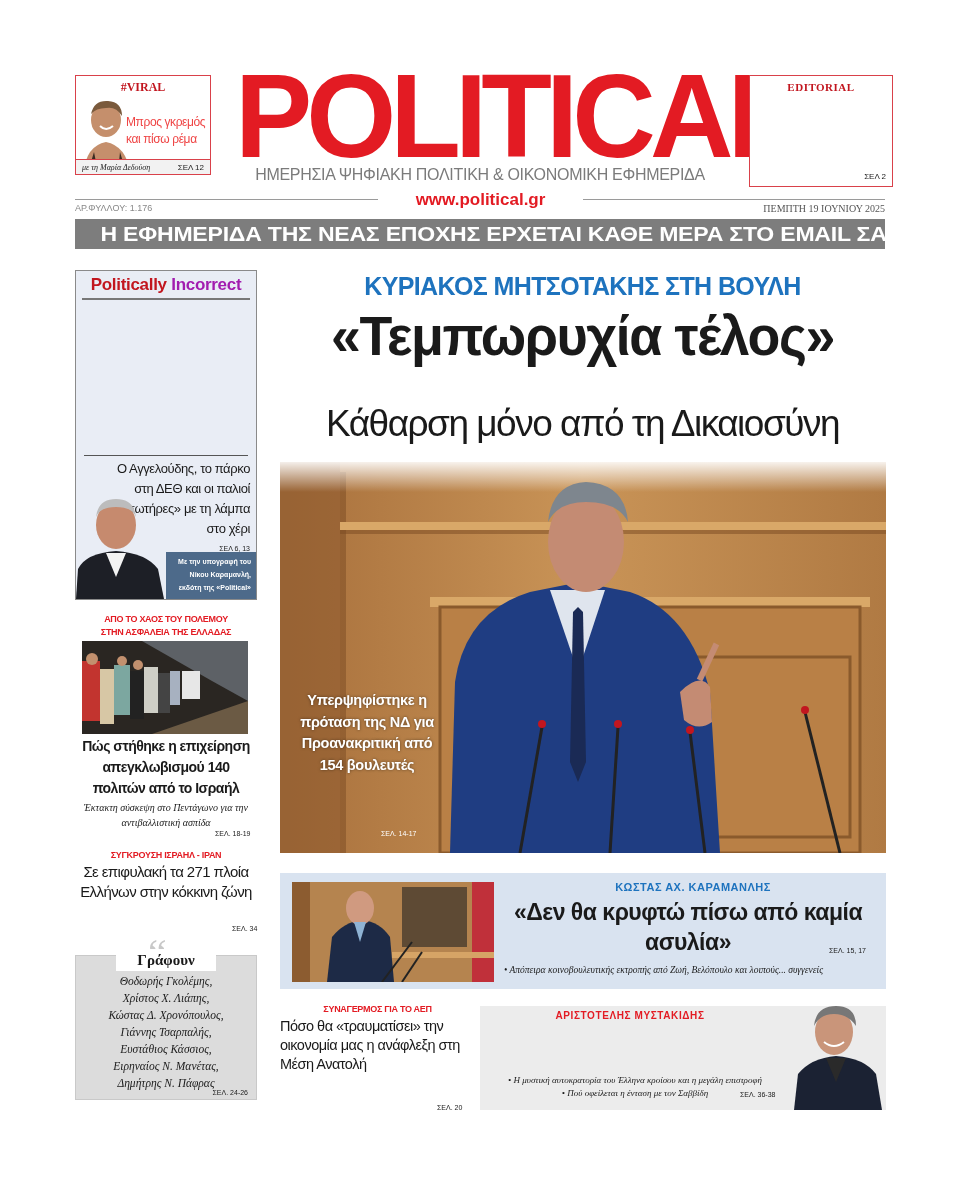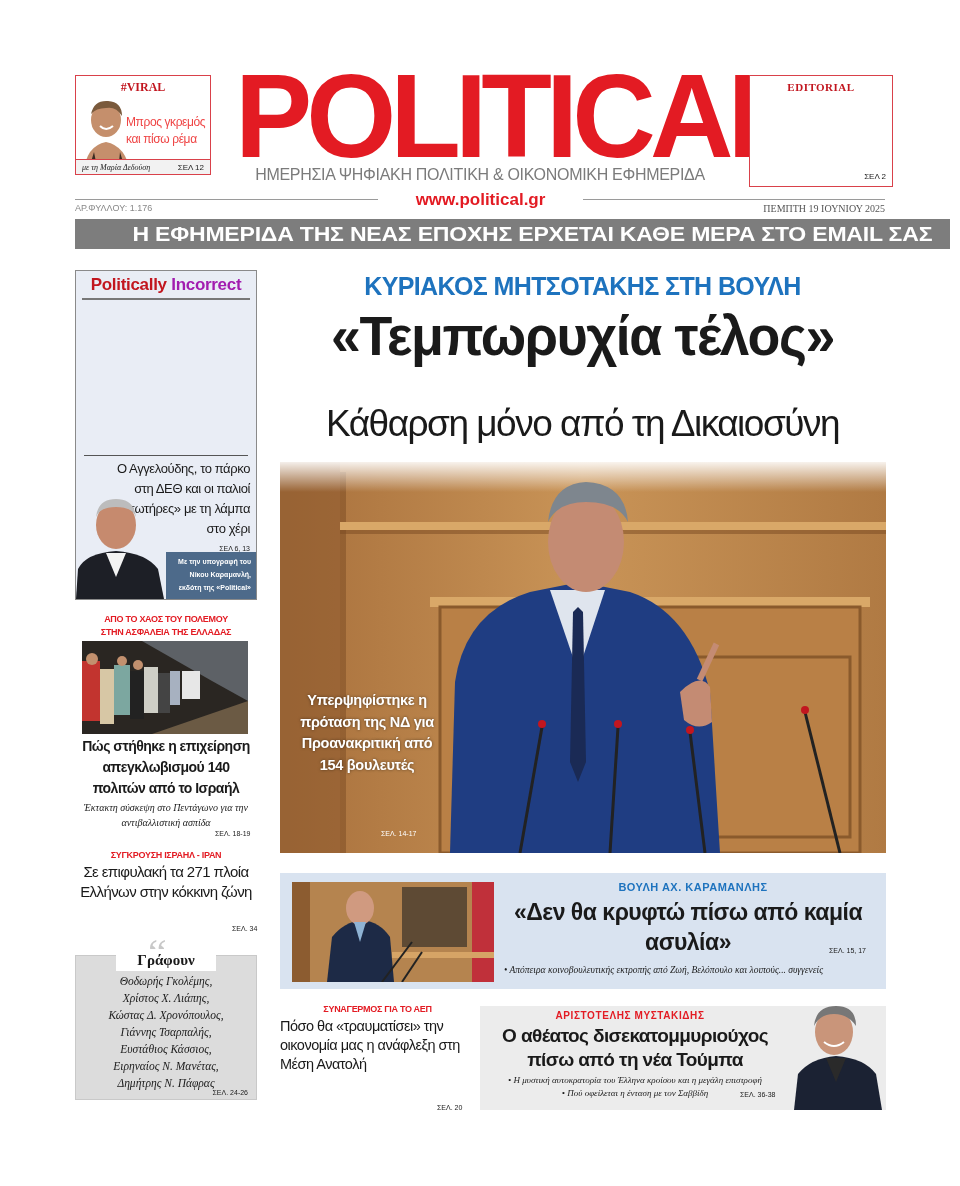--- a/index.html
+++ b/index.html
@@ -22,21 +22,21 @@
   #editorial .title { position: absolute; left: 0; right: 0; top: 34px; text-align: center; font-weight: bold; font-size: 14px; line-height: 20px; letter-spacing: -0.4px; }
   #editorial .page { position: absolute; right: 6px; bottom: 5px; font-size: 8px; }
 
   
   #logo { left: 230px; top: 62px; width: 500px; height: 108px; text-align: center; font-family: "Liberation Sans", sans-serif; font-weight: bold; font-size: 118px; line-height: 108px; color: #e31b23; letter-spacing: -6px; transform: scaleX(0.98); }
   #tagline { left: 225px; top: 166px; width: 510px; text-align: center; font-size: 16px; color: #7b7b7b; letter-spacing: -0.3px; }
   .rule { background: #9a9a9a; height: 1px; }
   #url { left: 378px; top: 190px; width: 205px; text-align: center; font-weight: bold; font-size: 17px; color: #e31b23; background: #fff; }
   #issue { left: 75px; top: 203px; font-size: 9px; color: #888; }
   #date { right: 75px; top: 203px; font-size: 10px; color: #555; font-family: "Liberation Serif", serif; }
-  #banner { left: 75px; top: 219px; width: 875px; height: 30px; background: #7d7d7d; color: #fff; font-weight: bold; font-size: 21px; line-height: 30px; text-align: center; letter-spacing: -0.2px; transform-origin: left; white-space: nowrap; padding-left: 40px; }
+  #banner { left: 75px; top: 219px; width: 810px; height: 30px; background: #7d7d7d; color: #fff; font-weight: bold; font-size: 21px; line-height: 30px; text-align: center; letter-spacing: -0.2px; transform-origin: left; white-space: nowrap; padding-left: 40px; }
 
   
   #pi-box { left: 75px; top: 270px; width: 182px; height: 330px; border: 1.5px solid #8a8a8a; background: #e9edf5; }
   #pi-box .head { position: absolute; left: 4px; right: 4px; top: 2px; font-weight: bold; font-size: 17px; line-height: 24px; text-align: center; letter-spacing: -0.3px; }
   #pi-box .head .a { color: #c2161f; }
   #pi-box .head .b { color: #a21caf; }
   #pi-box .underline { position: absolute; left: 6px; right: 6px; top: 27px; height: 2px; background: #777; }
   #pi-box .story1 { position: absolute; left: 6px; right: 6px; top: 35px; text-align: center; font-weight: bold; font-size: 12.5px; line-height: 20px; letter-spacing: -0.4px; }
   #pi-box .divider { position: absolute; left: 8px; right: 8px; top: 184px; height: 1px; background: #555; }
   #pi-box .story2 { position: absolute; right: 6px; top: 188px; width: 150px; text-align: right; font-size: 13px; line-height: 20px; letter-spacing: -0.4px; }
@@ -240,33 +240,32 @@
     <rect x="0" y="0" width="18" height="100" fill="#8c5c30"></rect>
     <rect x="110" y="5" width="65" height="60" fill="#5e4a34"></rect>
     <rect x="180" y="0" width="22" height="100" fill="#c0303a"></rect>
     <rect x="100" y="70" width="102" height="6" fill="#d6a466"></rect>
     <path d="M35 100 L40 55 Q52 40 70 38 Q88 40 98 55 L102 100Z" fill="#1d2a46"></path>
     <ellipse cx="68" cy="26" rx="14" ry="17" fill="#d09a80"></ellipse>
     <path d="M62 40 L68 60 L74 40Z" fill="#8fb3d4"></path>
     <line x1="90" y1="100" x2="120" y2="60" stroke="#222" stroke-width="2"></line>
     <line x1="110" y1="100" x2="130" y2="70" stroke="#222" stroke-width="2"></line>
   </svg>
-  <div class="kicker">ΒΟΥΛΗ ΑΧ. ΚΑΡΑΜΑΝΛΗΣ</div>
+  <div class="kicker">ΚΩΣΤΑΣ ΑΧ. ΚΑΡΑΜΑΝΛΗΣ</div>
   <div class="title">«Δεν θα κρυφτώ πίσω από καμία ασυλία»</div>
   <div class="page">ΣΕΛ. 15, 17</div>
   <div class="bullet">• Απόπειρα κοινοβουλευτικής εκτροπής από Ζωή, Βελόπουλο και λοιπούς... συγγενείς</div>
 </div>
 
 <div id="gdp-kicker" class="abs">ΣΥΝΑΓΕΡΜΟΣ ΓΙΑ ΤΟ ΑΕΠ</div>
 <div id="gdp-title" class="abs">Πόσο θα «τραυματίσει» την οικονομία μας η ανάφλεξη στη Μέση Ανατολή</div>
 <div id="gdp-page" class="abs">ΣΕΛ. 20</div>
 
 <div id="mys-box" class="abs">
   <div class="kicker">ΑΡΙΣΤΟΤΕΛΗΣ ΜΥΣΤΑΚΙΔΗΣ</div>
-  <div class="title">Ο αθέατος δισεκατομμυριούχος πίσω από τη νέα Τούμπα</div>
   <div class="bullets">
     <div>• Η μυστική αυτοκρατορία του Έλληνα κροίσου και η μεγάλη επιστροφή</div>
     <div>• Πού οφείλεται η ένταση με τον Σαββίδη</div>
   </div>
   <div class="page">ΣΕΛ. 36-38</div>
   <svg class="portrait" viewBox="0 0 100 108">
     <path d="M8 108 L12 72 Q25 56 50 54 Q78 56 90 72 L96 108Z" fill="#1b2233"></path>
     <path d="M40 56 L50 80 L60 56Z" fill="#2a2a2a"></path>
     <ellipse cx="48" cy="30" rx="19" ry="23" fill="#c9957a"></ellipse>
     <path d="M28 24 Q30 4 50 4 Q70 4 70 24 Q62 12 48 12 Q34 12 28 24Z" fill="#777"></path>

